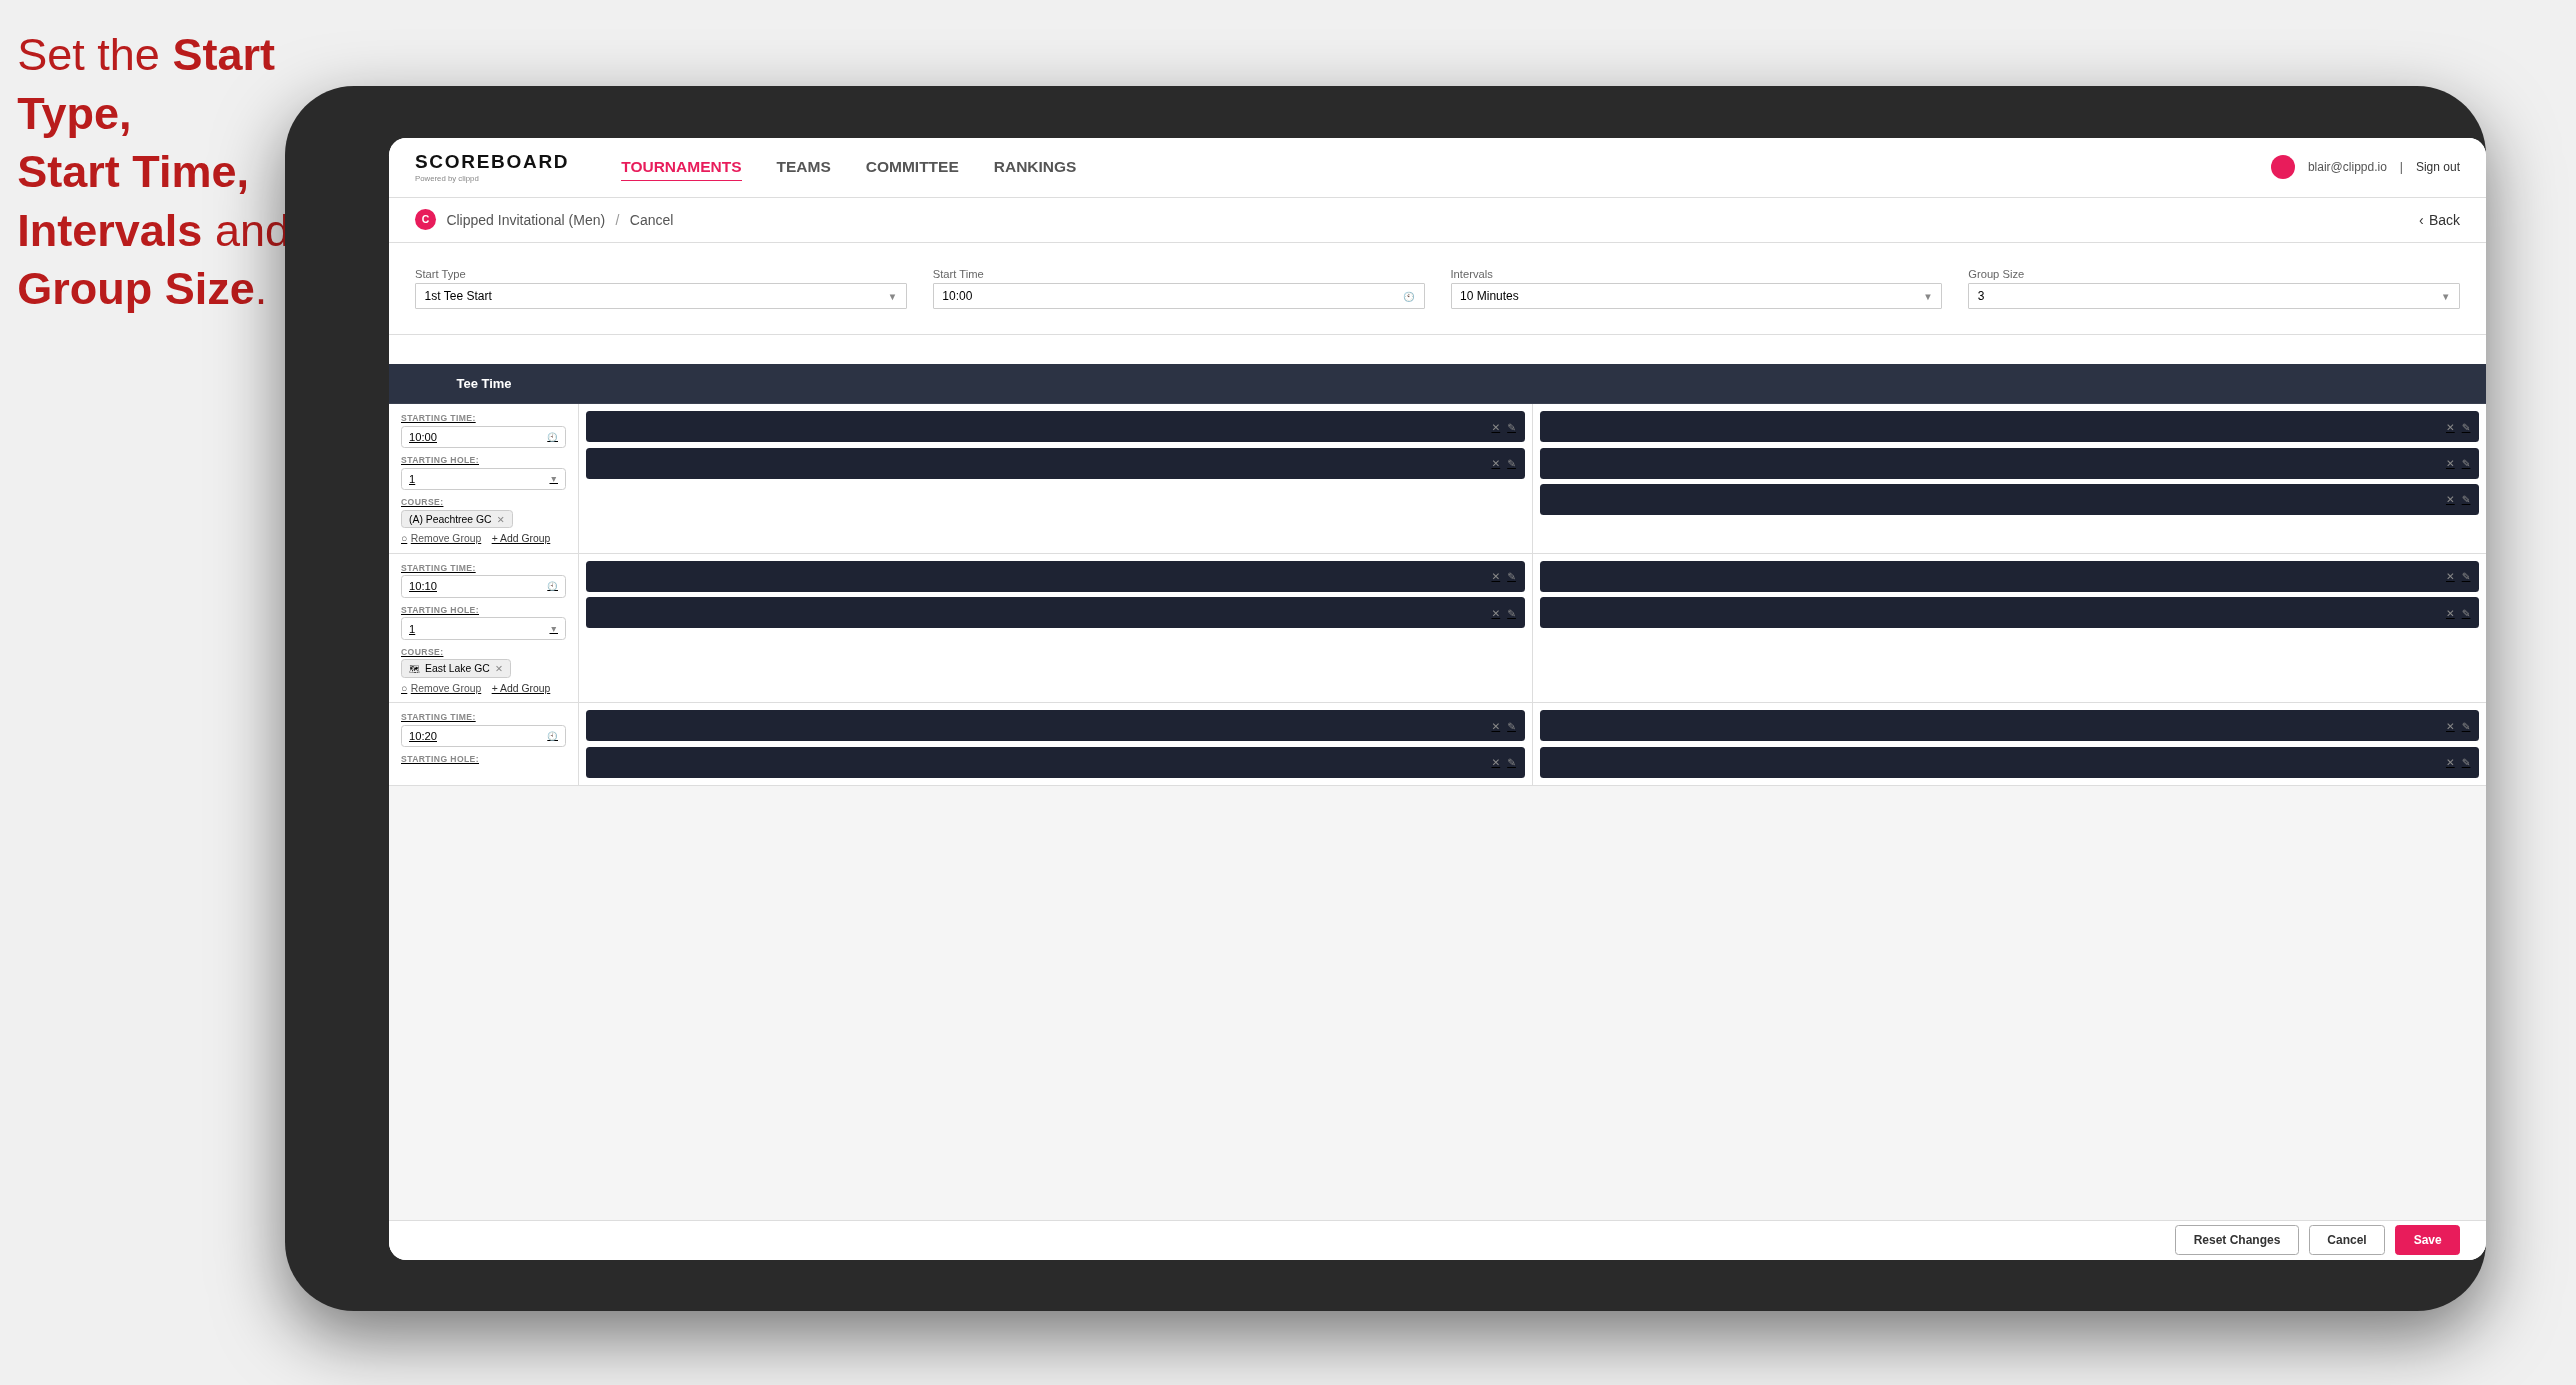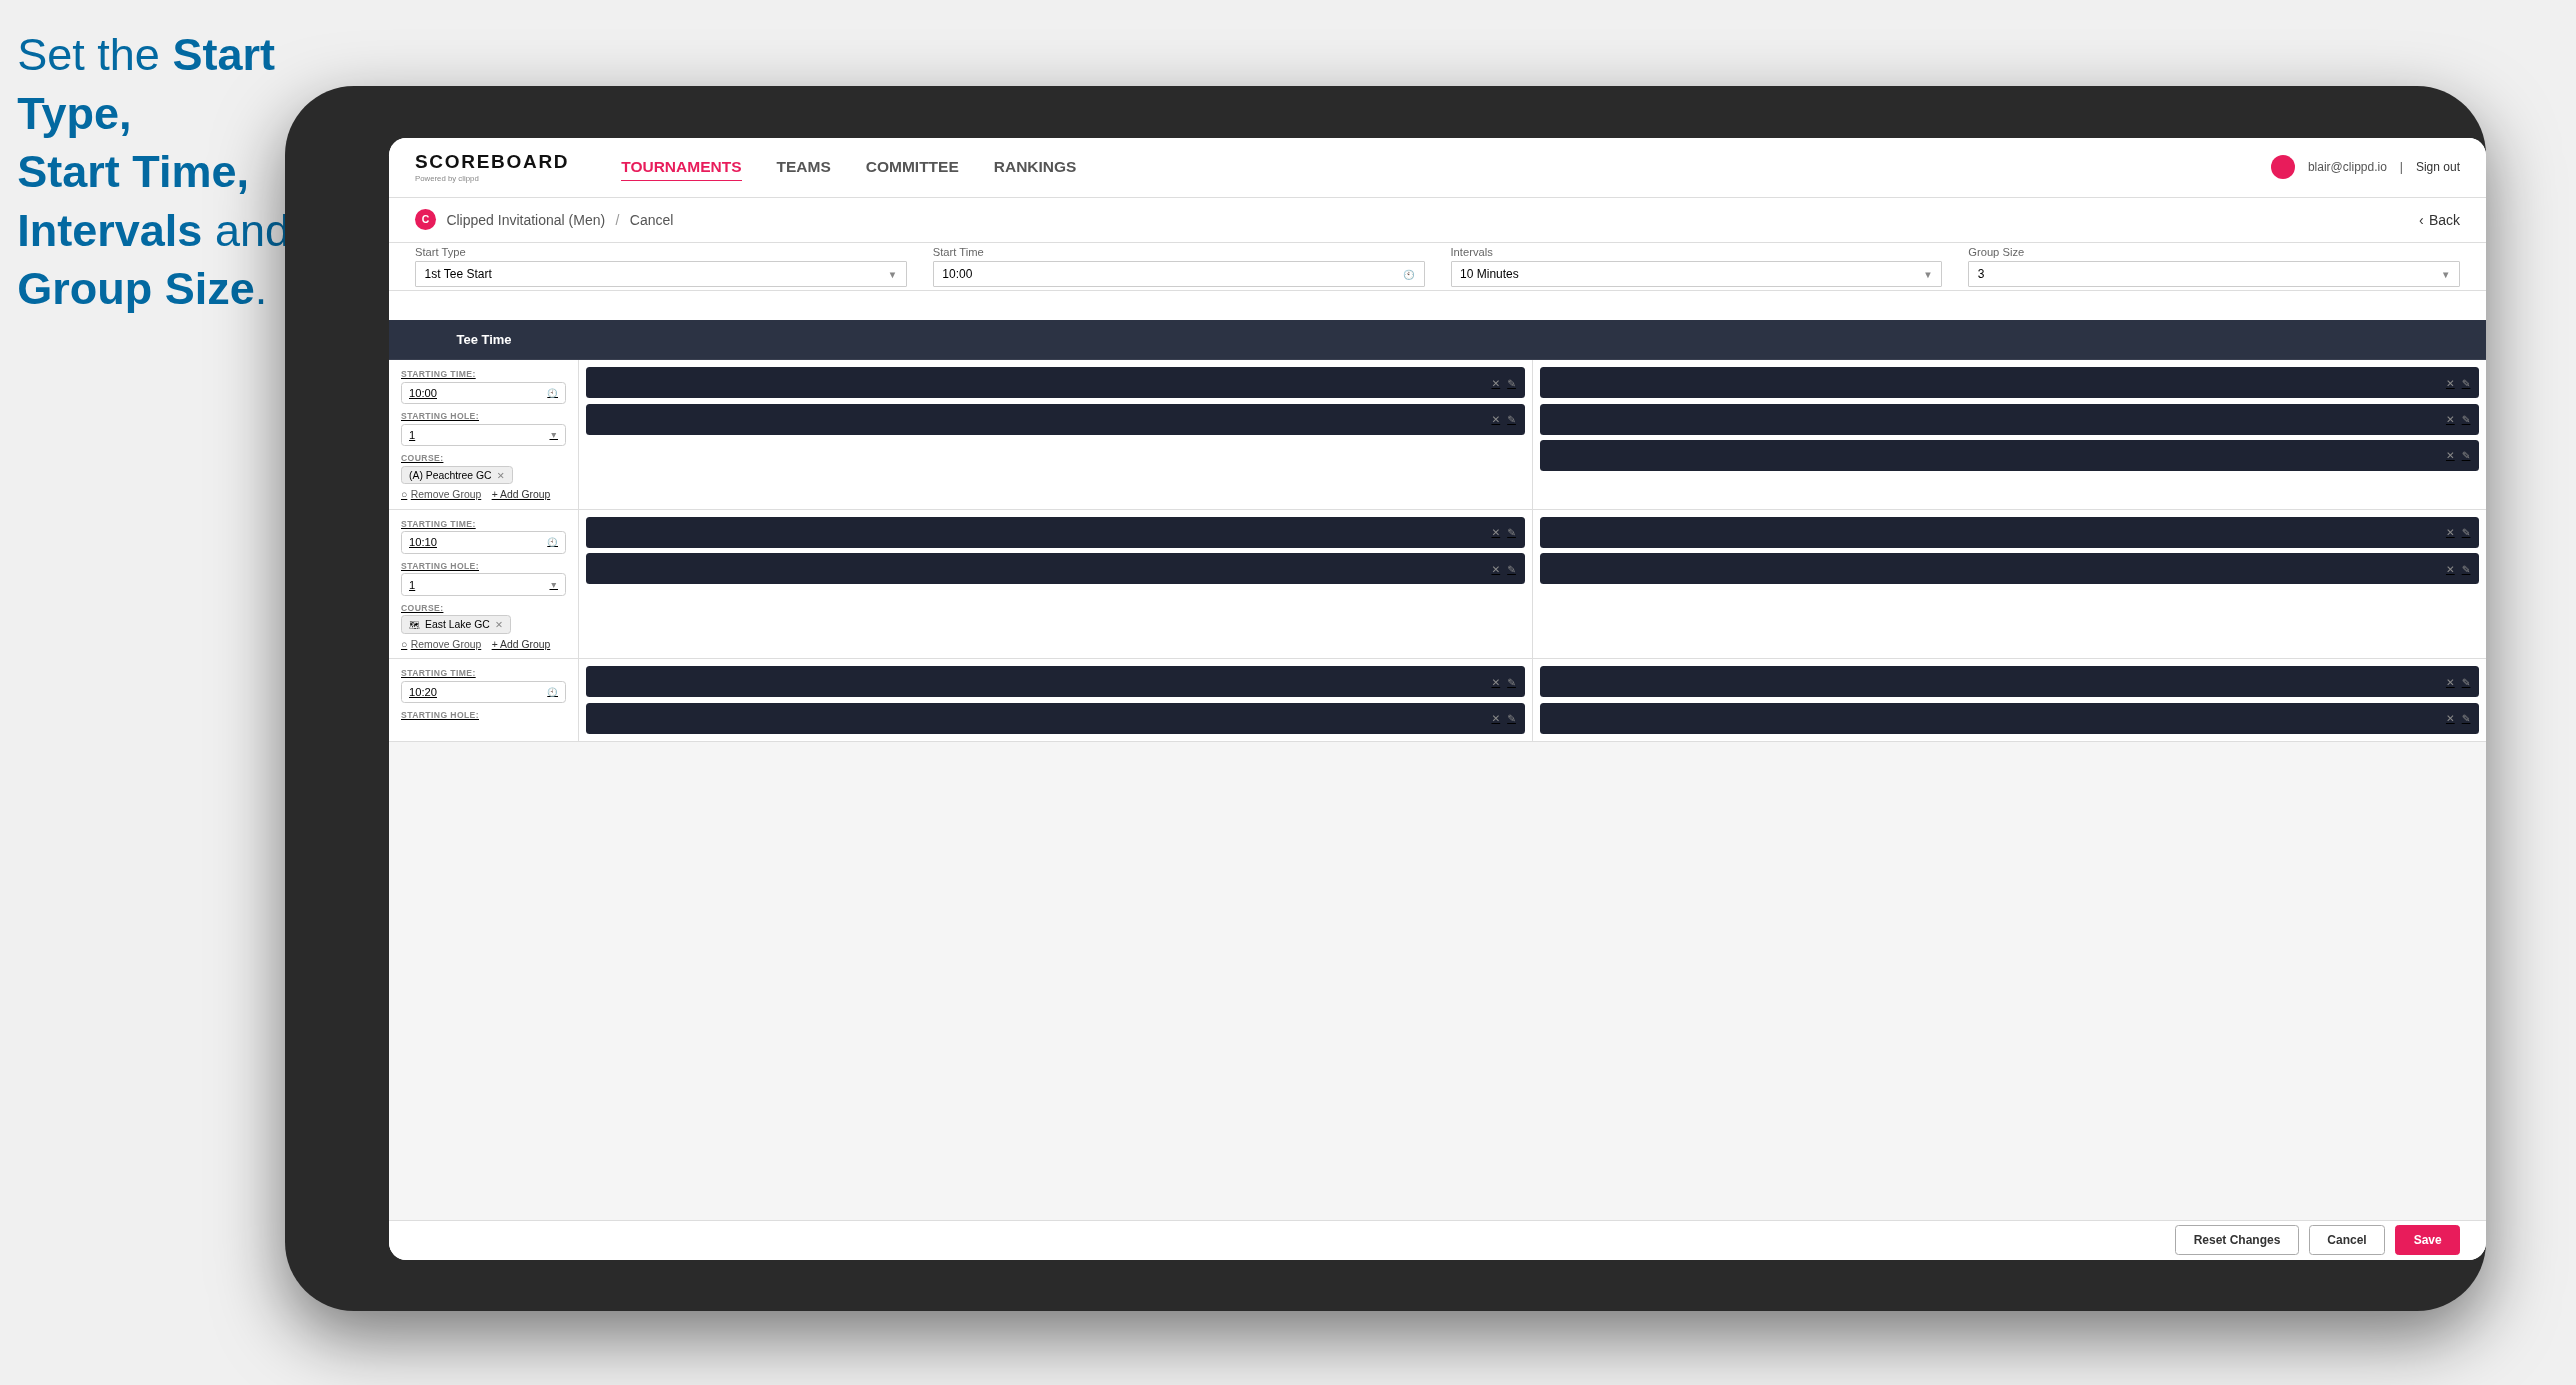--- a/index.html
+++ b/index.html
@@ -12,21 +12,21 @@
       overflow: hidden;
     }
 
     
     .instructions {
       position: absolute;
       top: 26px;
       left: 17.3px;
       font-size: 45px;
       line-height: 1.3;
-      color: #0369a1;
+      color: #b91c1c;
       max-width: 293px;
     }
     .instructions b { font-weight: 900; }
 
     
     .tablet-frame {
       position: absolute;
       top: 86px;
       left: 285px;
       width: 2201px;
@@ -147,21 +147,21 @@
       cursor: pointer;
       display: flex;
       align-items: center;
       gap: 5.2px;
     }
 
     
     .controls-bar {
       background: #fff;
       border-bottom: 0.9px solid #ddd;
-      padding: 3px 26px;
+      padding: 25px 26px;
       display: flex;
       align-items: center;
       gap: 26px;
       flex-shrink: 0;
     }
 
     .control-group {
       display: flex;
       flex-direction: column;
       gap: 3.5px;

